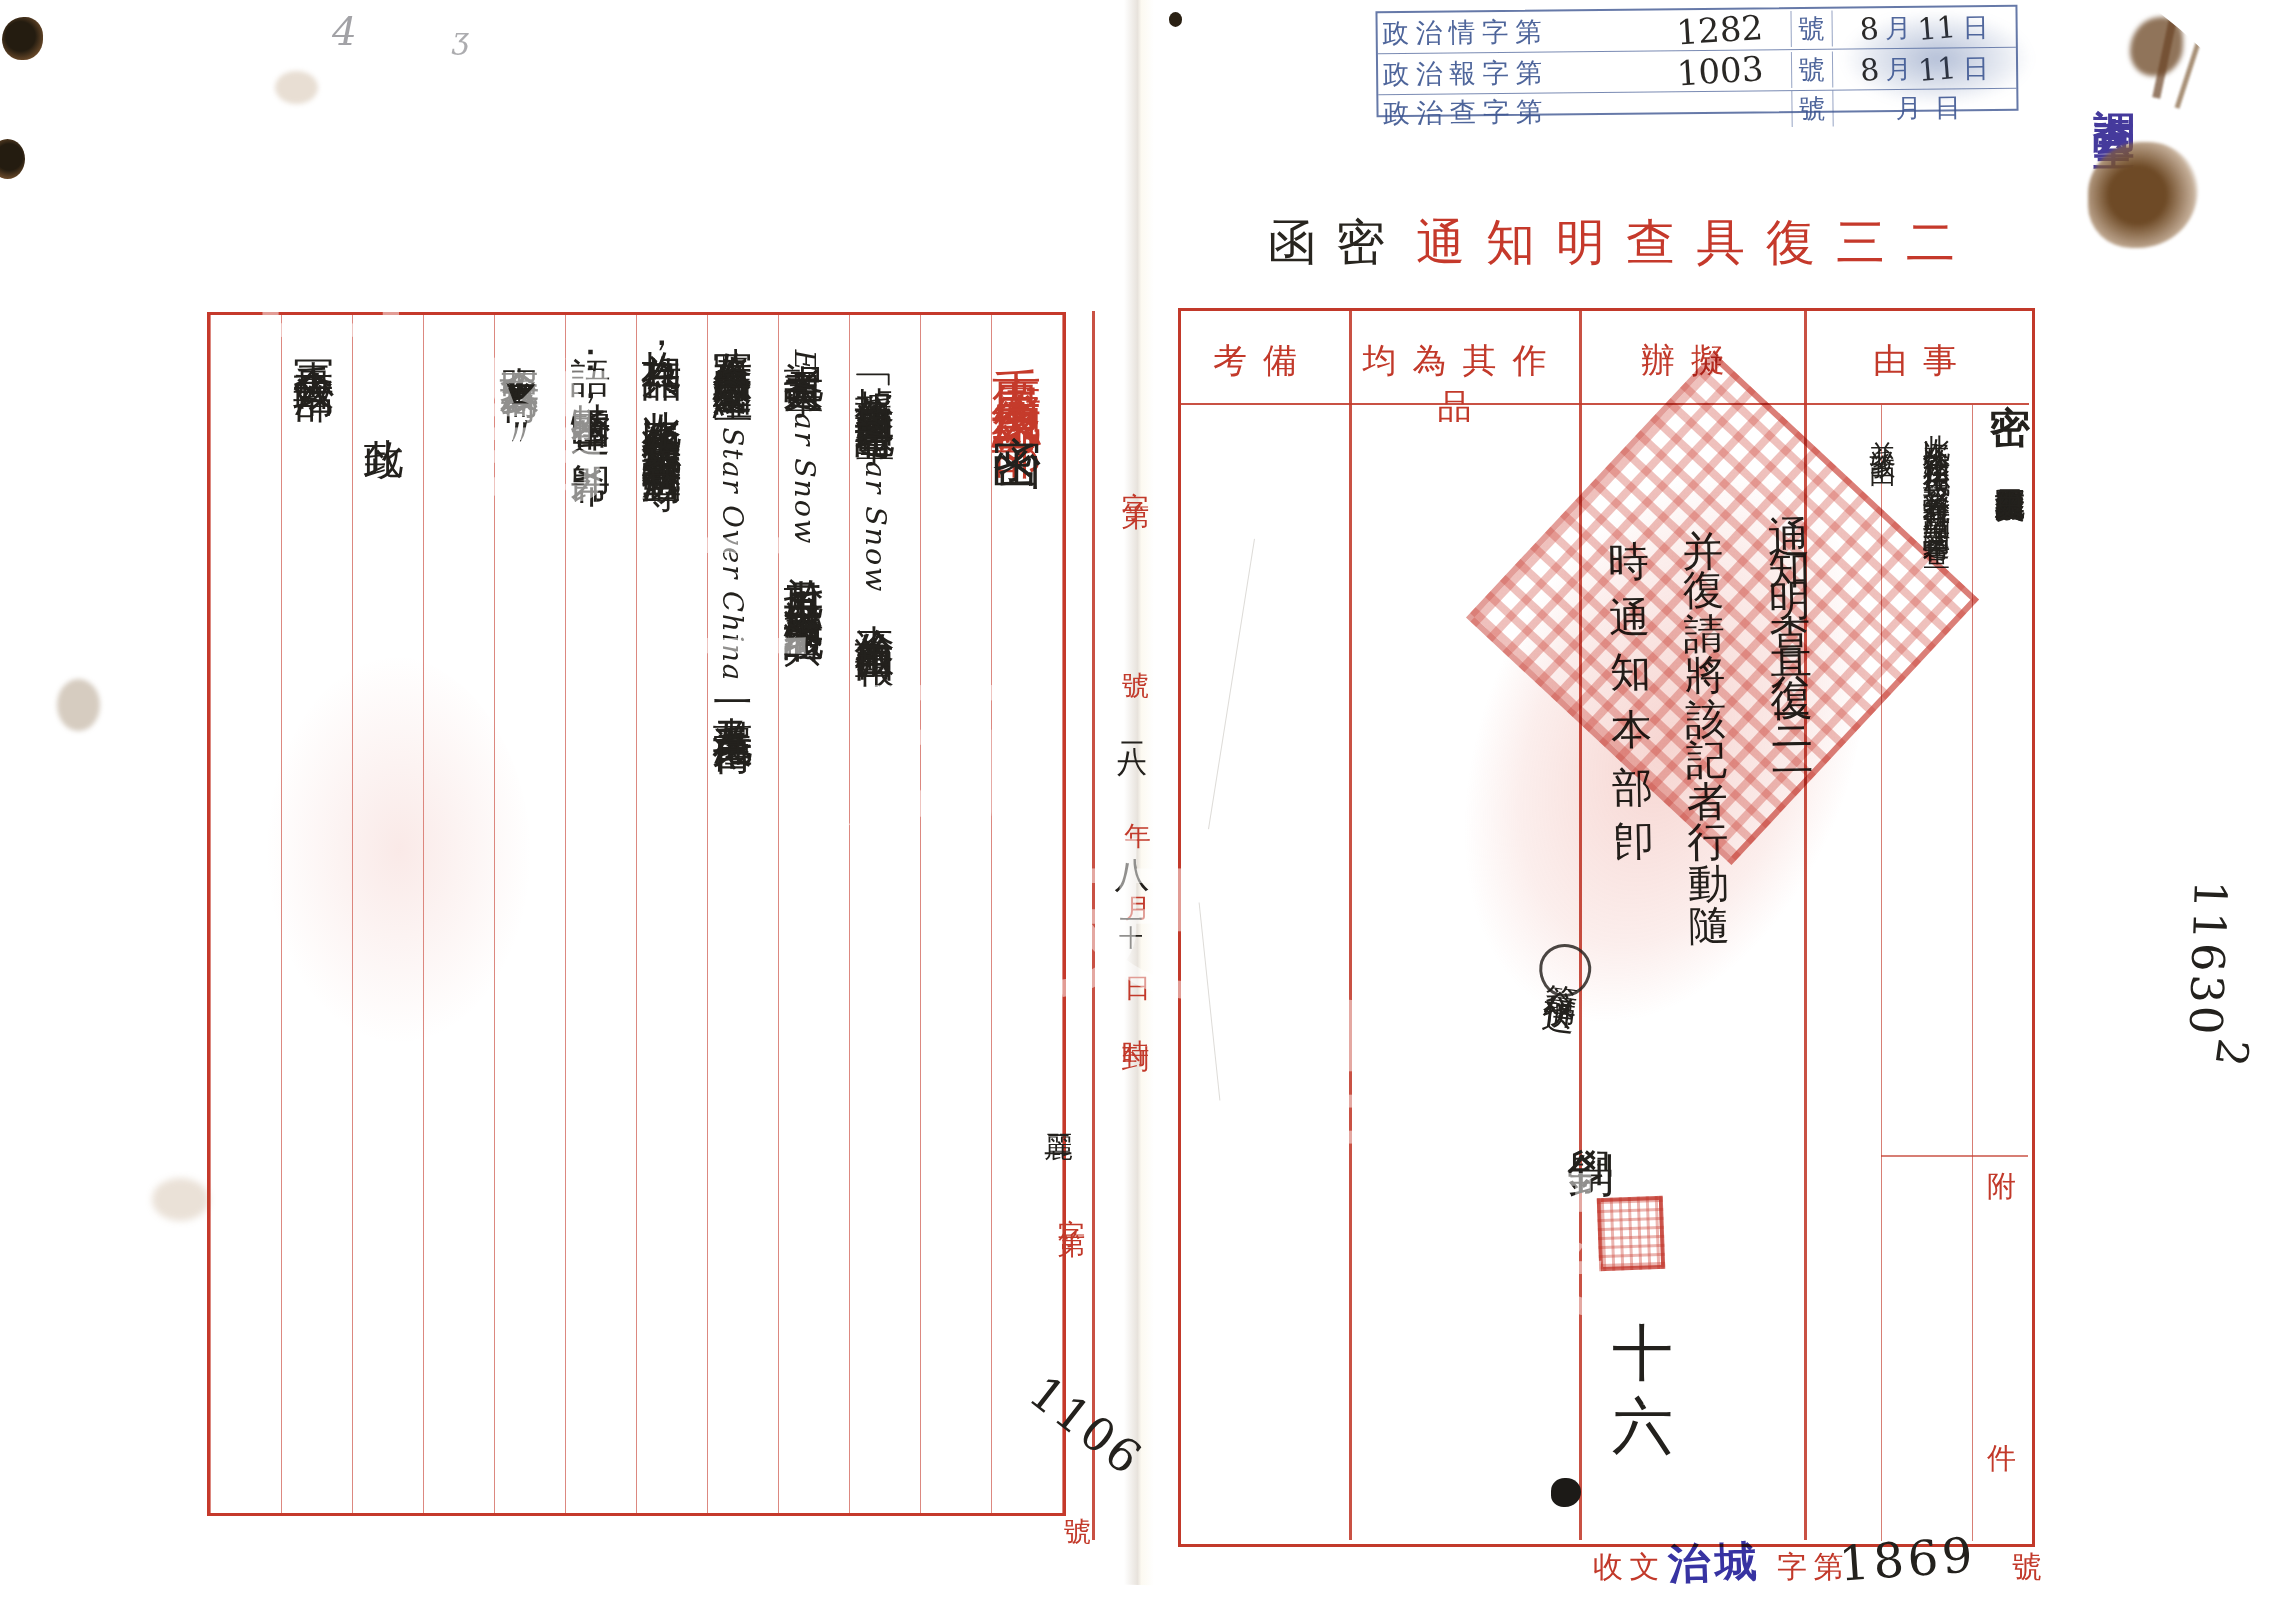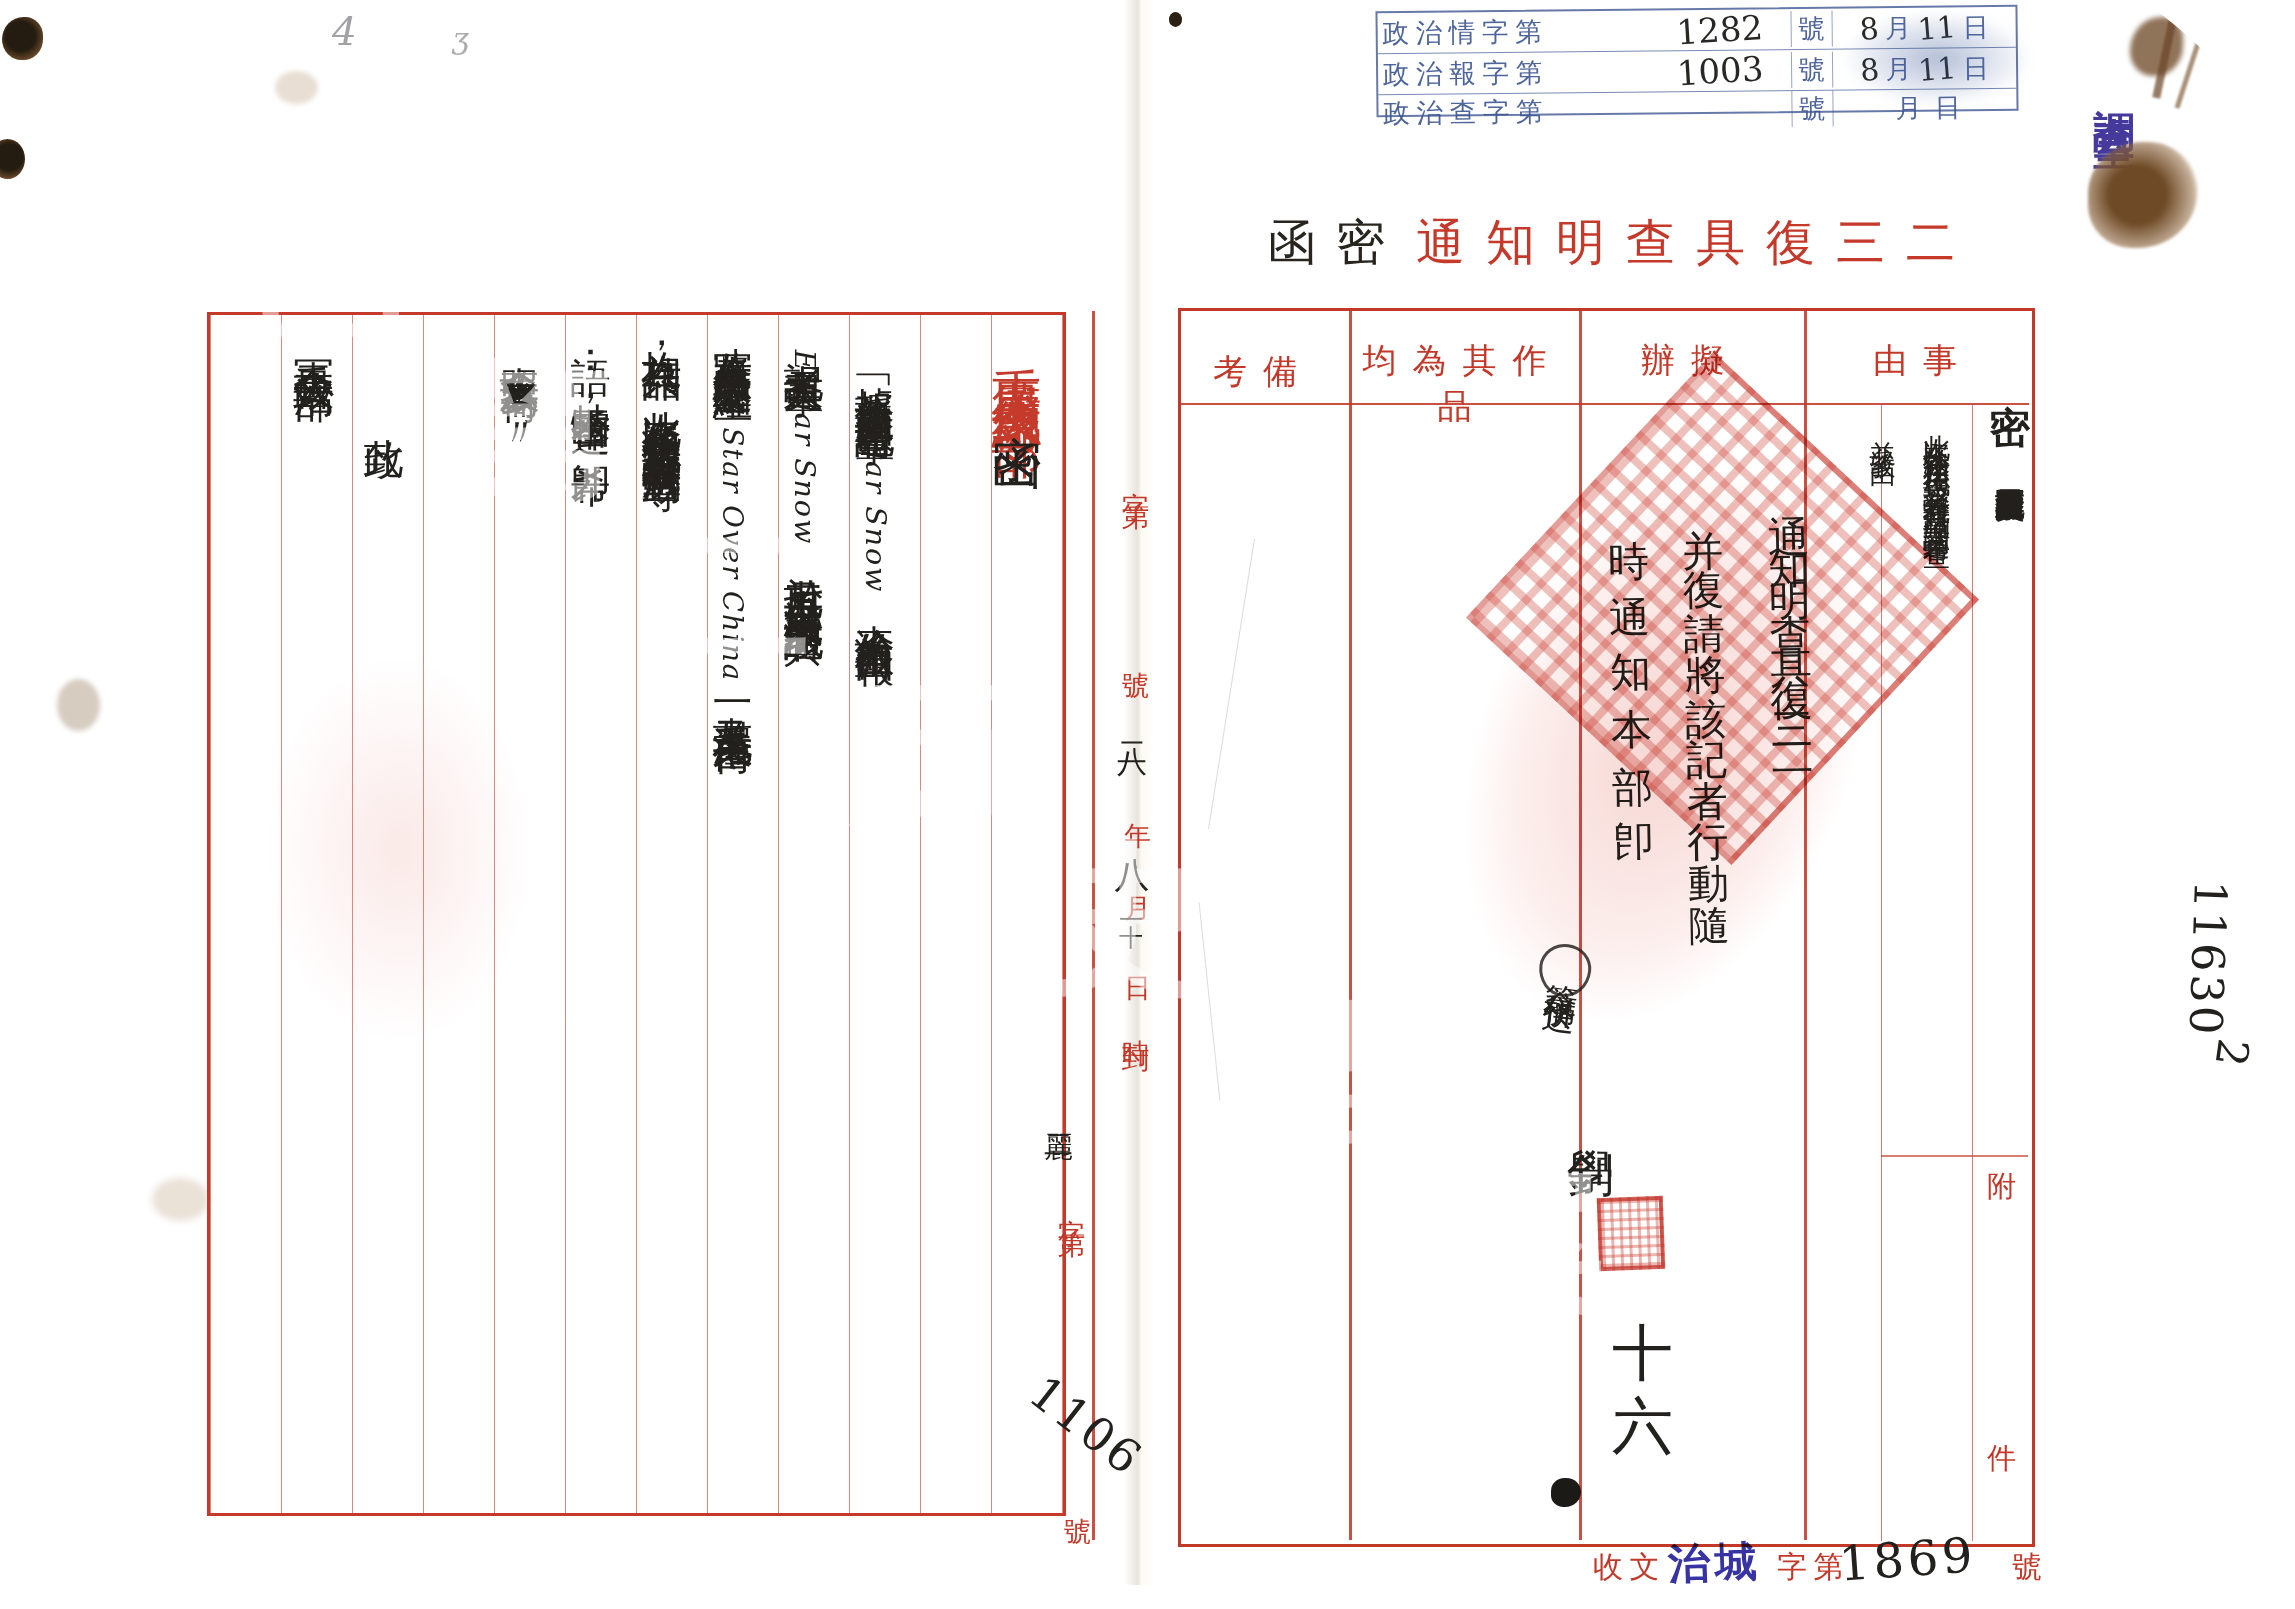--- a/index.html
+++ b/index.html
@@ -127,21 +127,21 @@
 
   <div class="box" style="left:1178px;top:308px;width:851px;height:1233px;"></div>
   <div class="vline" style="left:1349px;top:311px;width:2.8px;height:1229px;"></div>
   <div class="vline" style="left:1579px;top:311px;width:2.8px;height:1229px;"></div>
   <div class="vline" style="left:1804px;top:311px;width:2.8px;height:1229px;"></div>
   <div class="vline thin" style="left:1881px;top:405px;width:1.4px;height:1136px;"></div>
   <div class="vline thin" style="left:1972px;top:405px;width:1.4px;height:1136px;"></div>
   <div class="hline" style="left:1181px;top:403px;width:848px;height:2.4px;"></div>
   <div class="hline thin" style="left:1881px;top:1155px;width:147px;height:1.9px;"></div>
 
-  <span class="hdr" style="left:1206px;top:338px;width:114px;margin-top:11px;">考備</span>
+  <span class="hdr" style="left:1206px;top:338px;width:114px;">考備</span>
   <span class="hdr" style="left:1358px;top:338px;width:209px;">均為其作品</span>
   <span class="hdr" style="left:1596px;top:338px;width:190px;">辦擬</span>
   <span class="hdr" style="left:1828px;top:338px;width:190px;">由事</span>
 
   <span class="h" style="left:1989px;top:408px;font-size:41px;font-weight:600;">密</span>
   <div class="v" style="left:1995px;top:466px;font-size:30px;letter-spacing:0;">據報倫敦自由日報記者美人司拿與八路軍有悠久歷史</div>
   <div class="v" style="left:1923px;top:412px;font-size:27.5px;letter-spacing:4.7px;">此次來渝任務係用代表該報名義有所活動等語函達希查</div>
   <div class="v" style="left:1870px;top:420px;font-size:26px;letter-spacing:6.6px;">並參攷由</div>
   <span class="h red" style="left:1987px;top:1172px;font-size:29px;">附</span>
   <span class="h red" style="left:1987px;top:1444px;font-size:29px;">件</span>

